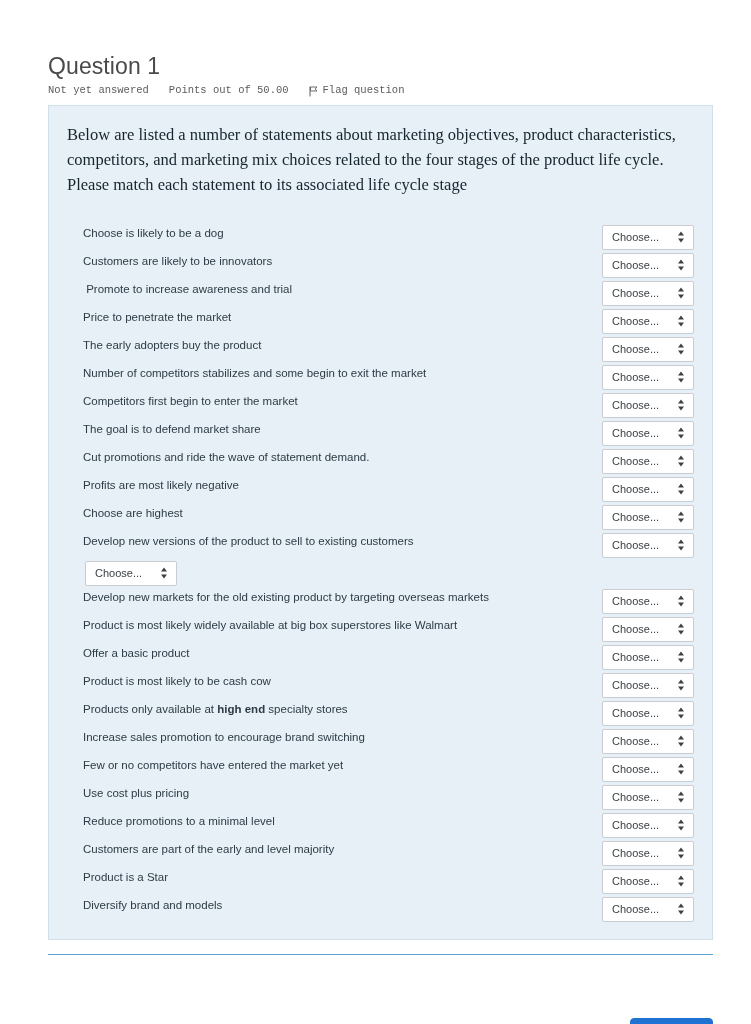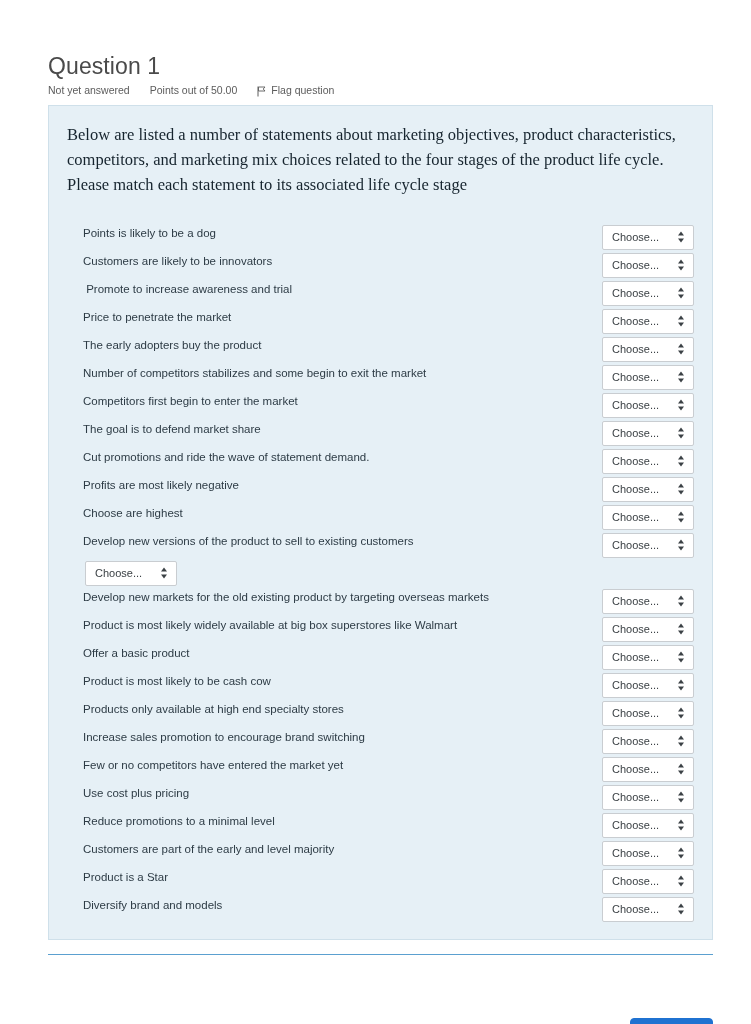--- a/index.html
+++ b/index.html
@@ -31,21 +31,21 @@
     font-size: 23px;
     line-height: 28px;
     font-weight: 400;
     color: #4a4a4a;
     margin: 0 0 4px 0;
     letter-spacing: 0.1px;
   }
   .q-meta {
     display: flex;
     align-items: center;
-    font-family: Liberation Sans, sans-serif;
+    font-family: Liberation Mono, monospace;
     font-size: 10.5px;
     line-height: 13px;
     color: #5c5c5c;
     margin: 0 0 8px 0;
     white-space: nowrap;
   }
   .q-meta .meta-item { margin-right: 20px; }
   .q-meta .flag-link {
     display: inline-flex;
     align-items: center;
@@ -86,21 +86,21 @@
     height: 28px;
   }
   .row-label {
     font-size: 11.5px;
     line-height: 15px;
     color: #2d3b45;
     white-space: pre;
     flex: 1 1 auto;
     padding-left: 16px;
   }
-  .row-label b { font-weight: 400; }
+  .row-label b { font-weight: 700; }
   .select-cell {
     flex: 0 0 auto;
     width: 110px;
     display: flex;
     justify-content: flex-start;
     padding-left: 18px;
   }
   .mini-select {
     position: relative;
     width: 92px;
@@ -190,21 +190,21 @@
         </span>
         <span>Flag question</span>
       </span>
     </div>
 
     <div class="q-box">
       <p class="q-text">Below are listed a number of statements about marketing objectives, product characteristics, competitors, and marketing mix choices related to the four stages of the product life cycle.  Please match each statement to its associated life cycle stage</p>
 
       <div class="rows" id="statement-rows">
           <div class="row">
-            <div class="row-label">Points is likely to be a dog</div>
+            <div class="row-label">Choose is likely to be a dog</div>
             <div class="select-cell">
               <div class="mini-select">
                 <span class="sel-label">Choose...</span>
                 <span class="sel-arrows">
                   <span class="ar up"></span>
                   <span class="ar dn"></span>
                 </span>
               </div>
             </div>
           </div>

